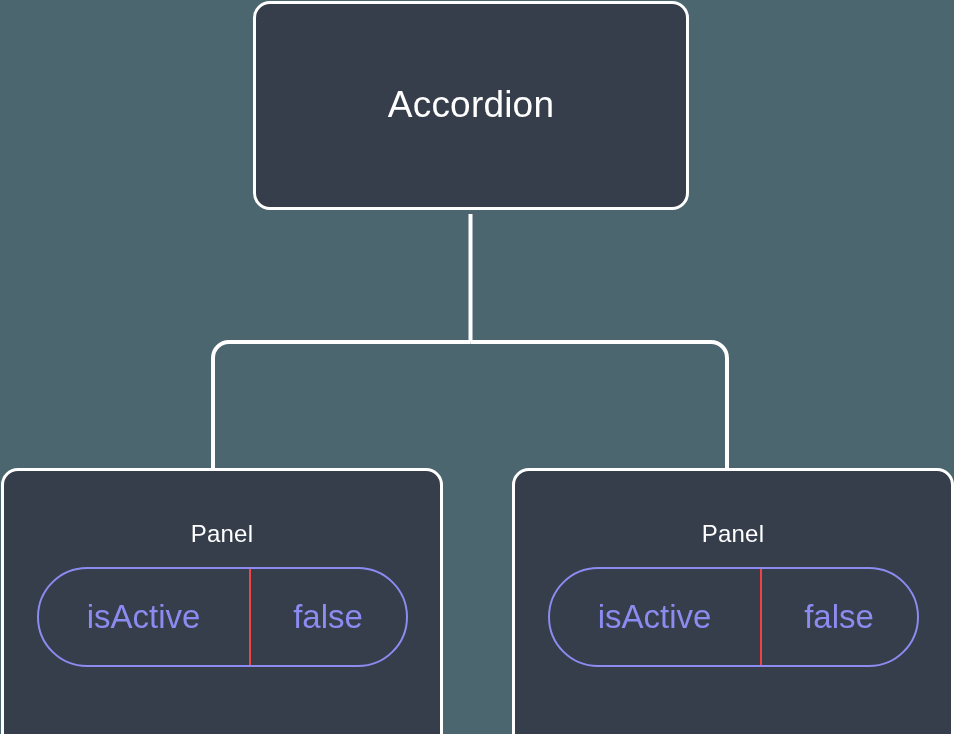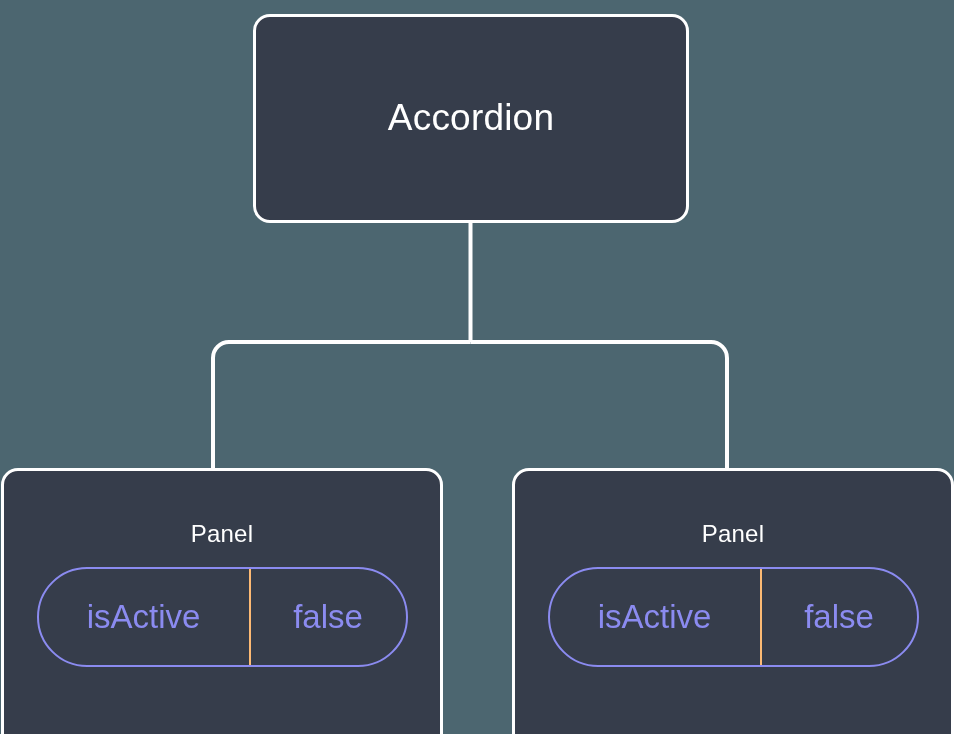--- a/index.html
+++ b/index.html
@@ -48,21 +48,21 @@
     border: 3px solid #ffffff;
     border-radius: 17px;
     display: flex;
     flex-direction: column;
     align-items: center;
   }
 
   
   #node-accordion {
     left: 253px;
-    top: 14px;
+    top: 1px;
     width: 436px;
     height: 209px;
     justify-content: center;
   }
 
   .node-title {
     color: #ffffff;
     font-size: 37px;
     font-weight: 400;
     line-height: 1.1;
@@ -102,21 +102,21 @@
     align-items: center;
     justify-content: center;
     color: #8b8bf0;
     font-size: 33px;
     font-weight: 400;
     white-space: nowrap;
   }
 
   .pill-key {
     flex: 0 0 212px;
-    border-right: 2px solid #fdba74;
+    border-right: 2px solid #ef4444;
   }
 
   .pill-value {
     flex: 1 1 auto;
   }
 </style>
 </head>
 <body>
 
 <div id="diagram-canvas">

